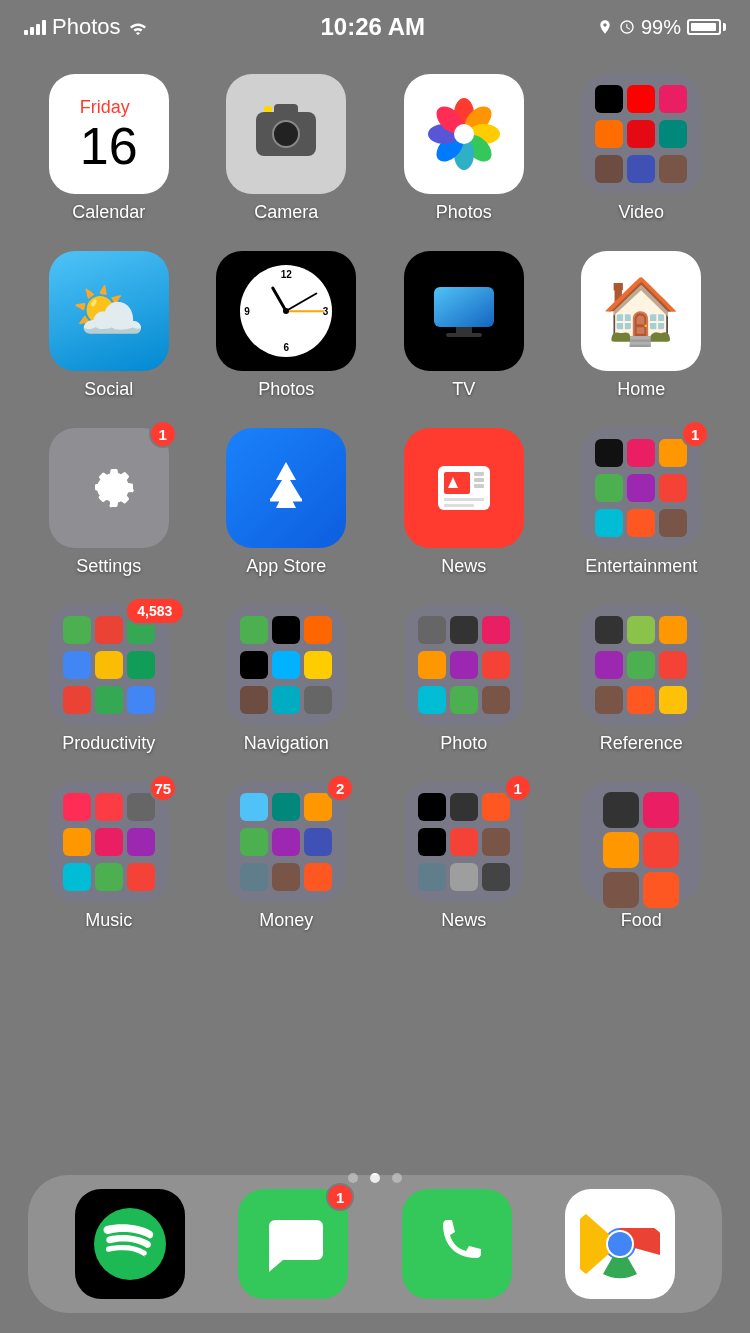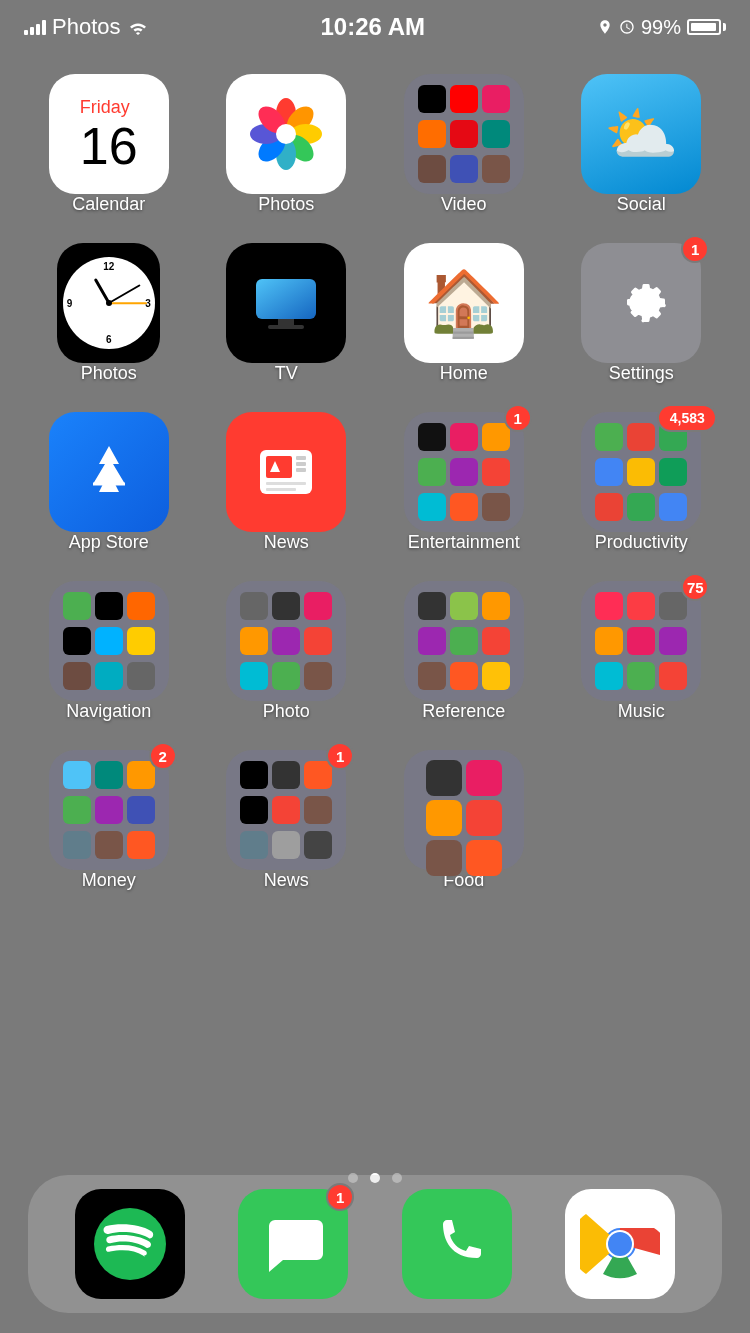--- a/index.html
+++ b/index.html
@@ -48,20 +48,21 @@
       display: grid;
       grid-template-columns: repeat(4, 1fr);
       gap: 28px 16px;
       margin-top: 8px;
     }
 
     .app-item {
       display: flex;
       flex-direction: column;
       align-items: center;
+      gap: 8px;
       cursor: pointer;
       position: relative;
     }
 
     .app-icon {
       width: 120px;
       height: 120px;
       border-radius: 26px;
       display: flex;
       align-items: center;
@@ -141,21 +142,21 @@
       border-radius: 26px;
       width: 120px; height: 120px;
       display: flex; align-items: center; justify-content: center;
       font-size: 52px;
     }
 
     
     .clock-icon {
       background: black;
       border-radius: 26px;
-      width: 103px; height: 120px;
+      width: 140px; height: 120px;
       display: flex; align-items: center; justify-content: center;
     }
     .clock-face {
       width: 92px; height: 92px;
       background: white;
       border-radius: 50%;
       position: relative;
       display: flex; align-items: center; justify-content: center;
     }
     .clock-center { width: 6px; height: 6px; background: black; border-radius: 50%; position: absolute; z-index: 3; }
@@ -345,20 +346,32 @@
   <div class="app-item">
     <div class="calendar-icon app-icon">
       <div>
         <div class="cal-day">Friday</div>
         <div class="cal-date">16</div>
       </div>
     </div>
     <span class="app-label">Calendar</span>
   </div>
 
+  <div class="app-item">
+    <div class="camera-icon app-icon">
+      <div class="camera-body">
+        <div class="cam-bump"></div>
+        <div class="cam-outer">
+          <div class="cam-flash"></div>
+          <div class="cam-lens"></div>
+        </div>
+      </div>
+    </div>
+    <span class="app-label">Camera</span>
+  </div>
 
   <div class="app-item">
     <div class="photos-icon app-icon">
       <svg width="80" height="80" viewBox="0 0 80 80">
         <ellipse cx="40" cy="20" rx="10" ry="16" fill="#ff3b30" transform="rotate(0 40 40)"></ellipse>
         <ellipse cx="40" cy="20" rx="10" ry="16" fill="#ff9500" transform="rotate(45 40 40)"></ellipse>
         <ellipse cx="40" cy="20" rx="10" ry="16" fill="#ffcc00" transform="rotate(90 40 40)"></ellipse>
         <ellipse cx="40" cy="20" rx="10" ry="16" fill="#34c759" transform="rotate(135 40 40)"></ellipse>
         <ellipse cx="40" cy="20" rx="10" ry="16" fill="#30b0c7" transform="rotate(180 40 40)"></ellipse>
         <ellipse cx="40" cy="20" rx="10" ry="16" fill="#007aff" transform="rotate(225 40 40)"></ellipse>

